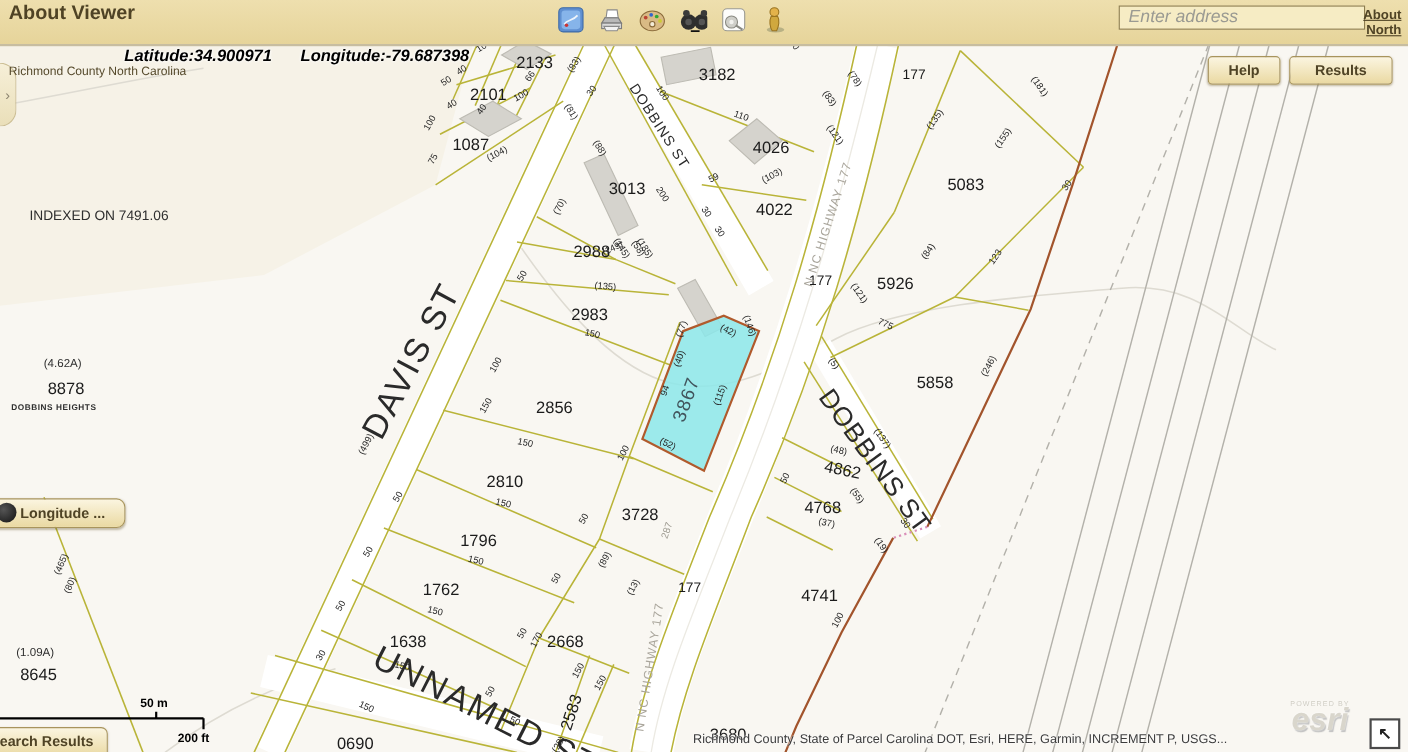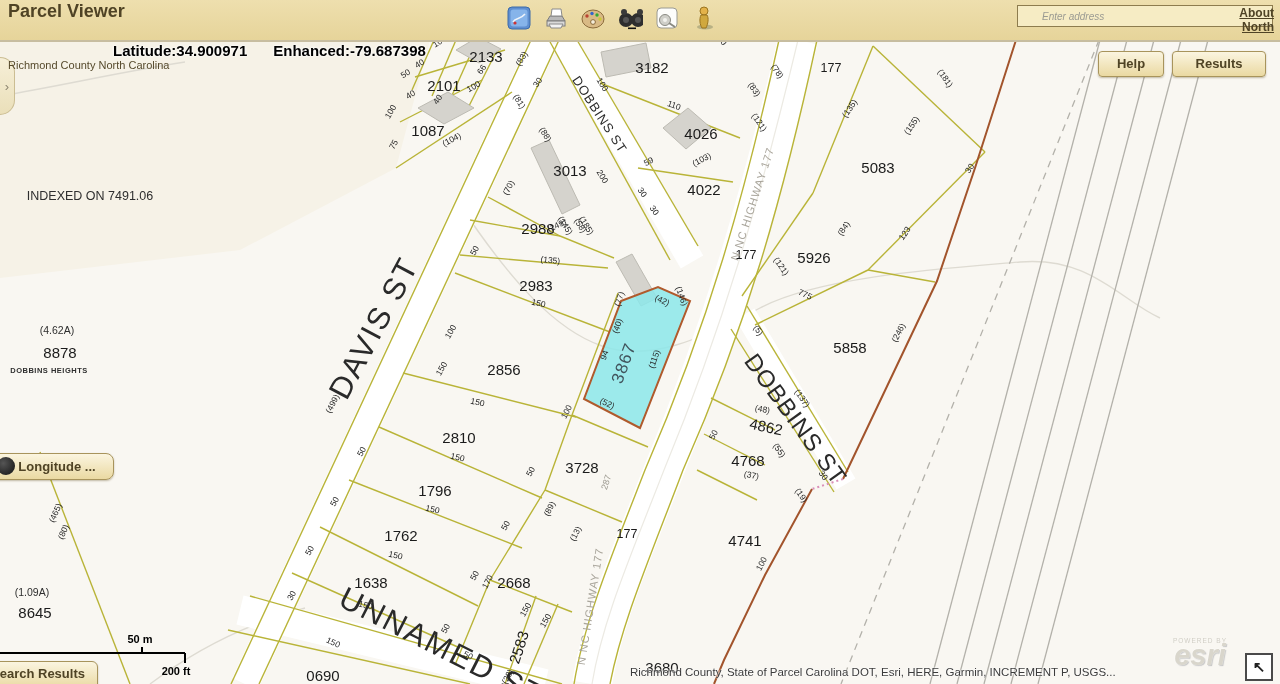--- a/index.html
+++ b/index.html
@@ -6,29 +6,29 @@
   body{width:1280px;height:684px;position:relative;overflow:hidden;
        font-family:"Liberation Sans",sans-serif;background:#f9f7f2;}
   
   #header{position:absolute;left:0;top:0;width:1280px;height:40px;
           background:linear-gradient(#eedfae,#e6d49a);border-bottom:2px solid #c7bda0;z-index:30;}
   #title{position:absolute;left:8px;top:1px;font-size:18px;font-weight:bold;color:#4f4325;}
   #subtitle{position:absolute;left:8px;top:23px;font-size:11px;color:#564a2c;margin-top:36px;}
   #toolbar{position:absolute;left:506px;top:4px;display:flex;gap:11px;}
   .tool{width:26px;height:27px;display:flex;align-items:center;justify-content:center;cursor:pointer;}
   #addr{position:absolute;left:1017px;top:5px;width:206px;height:20px;background:#f6ecc4;
-        border:1px solid #8d7c4e;font-size:10px;font-style:italic;color:#999;padding:0 24px;}
+        border:1px solid #8d7c4e;font-size:16px;font-style:italic;color:#999;padding:0 8px;}
   #addr::placeholder{color:#9a9a92;font-style:italic;}
   .hlink{position:absolute;right:6px;font-size:12px;font-weight:bold;color:#4f4325;
          text-decoration:underline;cursor:pointer;}
   #about{top:6px;} #help{top:20px;}
   
   #coords{position:absolute;left:113px;top:42px;z-index:20;font-size:15px;font-weight:bold;color:#000;
           text-shadow:0 0 3px #fff,0 0 3px #fff;}
-  #coords span{margin-right:26px;}
+  #coords span{margin-right:26px;font-style:italic;}
   .btn{position:absolute;z-index:20;background:linear-gradient(#fbf5e0,#ead9a2);
        border:1px solid #a8945c;border-radius:4px;color:#4f4325;font-size:13px;font-weight:bold;
        text-align:center;cursor:pointer;box-shadow:0 1px 2px rgba(90,70,20,.35);}
   #more{left:1098px;top:51px;width:64px;height:24px;line-height:24px;}
   #basemap{left:1172px;top:51px;width:92px;height:24px;line-height:24px;}
   #enhanced{left:-14px;top:453px;width:112px;height:25px;line-height:25px;border-radius:8px;padding-left:14px;}
   #enhanced .dot{position:absolute;left:10px;top:3px;width:18px;height:18px;border-radius:50%;
        background:radial-gradient(circle at 35% 35%,#555,#111);}
   #searchresults{left:-22px;top:661px;width:118px;height:26px;line-height:24px;border-radius:6px 6px 0 0;}
   #paneltab{position:absolute;left:0;top:57px;width:14px;height:56px;z-index:20;cursor:pointer;
@@ -292,21 +292,21 @@
       <text x="914" y="127" transform="rotate(-55 914 127)" class="ml d">(155)</text>
       <text x="943" y="80" transform="rotate(55 943 80)" class="ml d">(181)</text>
       <text x="907" y="235" transform="rotate(-55 907 235)" class="ml d">123</text>
       <text x="846" y="230" transform="rotate(-55 846 230)" class="ml d">(84)</text>
       <text x="779" y="268" transform="rotate(55 779 268)" class="ml d">(121)</text>
       <text x="609" y="483" transform="rotate(-72 609 483)" class="ml dg">287</text>
     </g>
 </svg>
 
 <div id="header">
-  <div id="title">Parcel Viewer</div>
+  <div id="title">About Viewer</div>
   <div id="subtitle">Richmond County North Carolina</div>
   <div id="toolbar">
     <div class="tool">
       <svg width="24" height="24">
           <rect x="1" y="1" width="22" height="22" rx="4" fill="#5f8fd0" stroke="#3c6aa8"></rect>
       <rect x="3.5" y="3.5" width="17" height="17" rx="3" fill="#86b4ea"></rect>
       <path d="M6,16 C9,11 13,14 18,8" stroke="#eef4fb" stroke-width="1.6" fill="none"></path>
       <circle cx="8" cy="17" r="1.6" fill="#c33"></circle>
         </svg>
     </div>
@@ -355,21 +355,21 @@
       <path d="M8,10 C6,14 7,20 9,23 L13,23 C15,19 16,13 14,10 Z" fill="#d0a83e" stroke="#9a7420"></path>
         </svg>
     </div>
   </div>
   <input id="addr" type="text" placeholder="Enter address" style="">
   <div id="about" class="hlink">About</div>
   <div id="help" class="hlink">North</div>
 </div>
 
 <div id="coords">
-  <span>Latitude:34.900971</span><span>Enhanced:-79.687398</span>
+  <span>Latitude:34.900971</span><span>Longitude:-79.687398</span>
 </div>
 <div id="more" class="btn">Help</div>
 <div id="basemap" class="btn">Results</div>
 <div id="enhanced" class="btn">
   <span class="dot"></span>
   <span>Longitude ...</span>
 </div>
 <div id="searchresults" class="btn">Search Results</div>
 <div id="paneltab">›</div>
 

